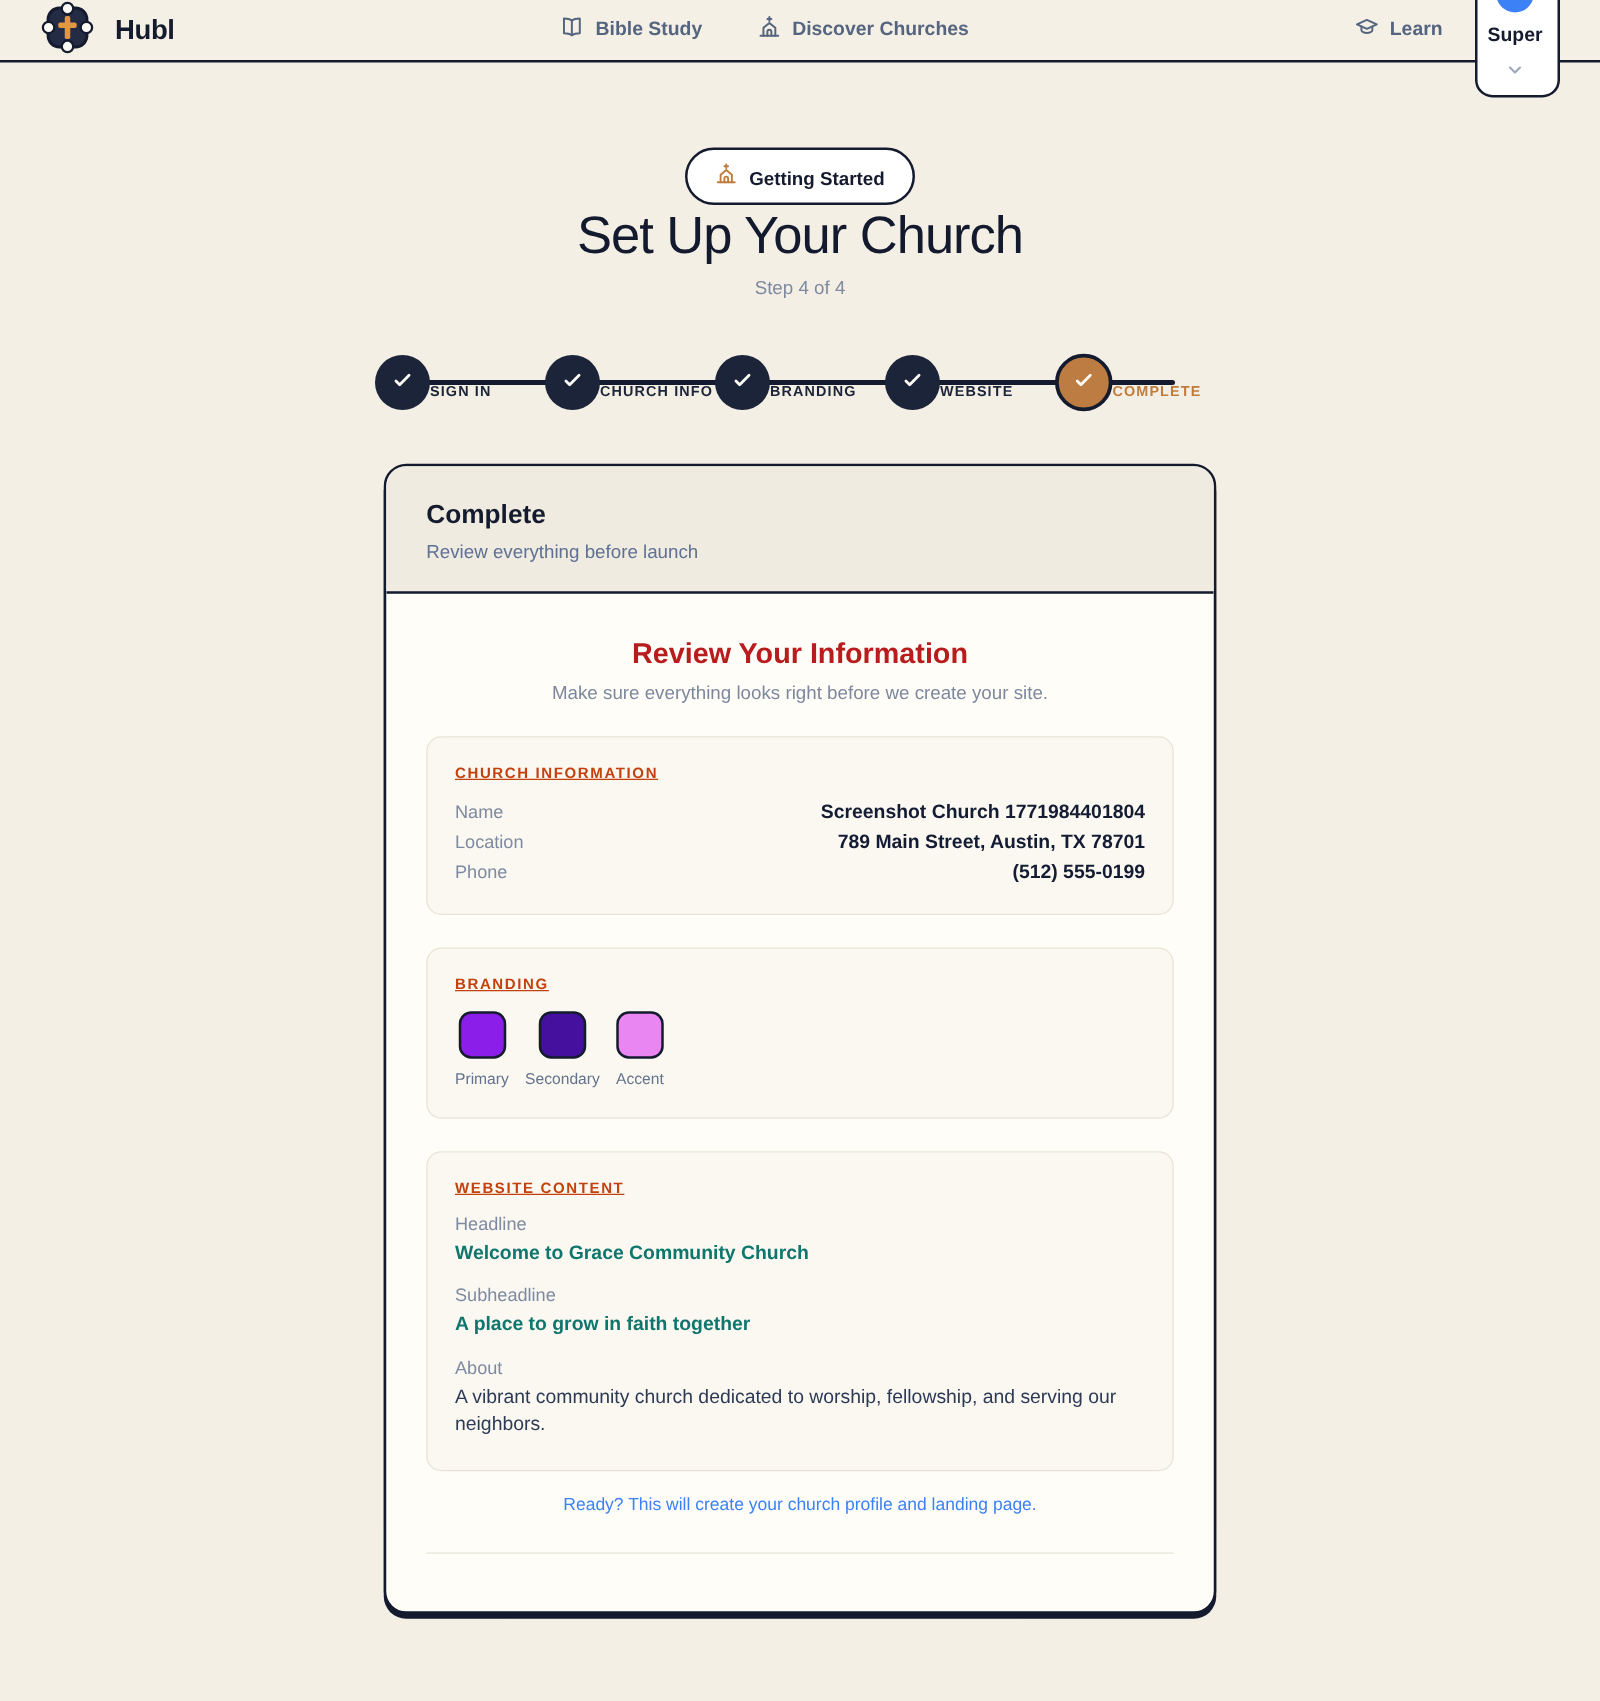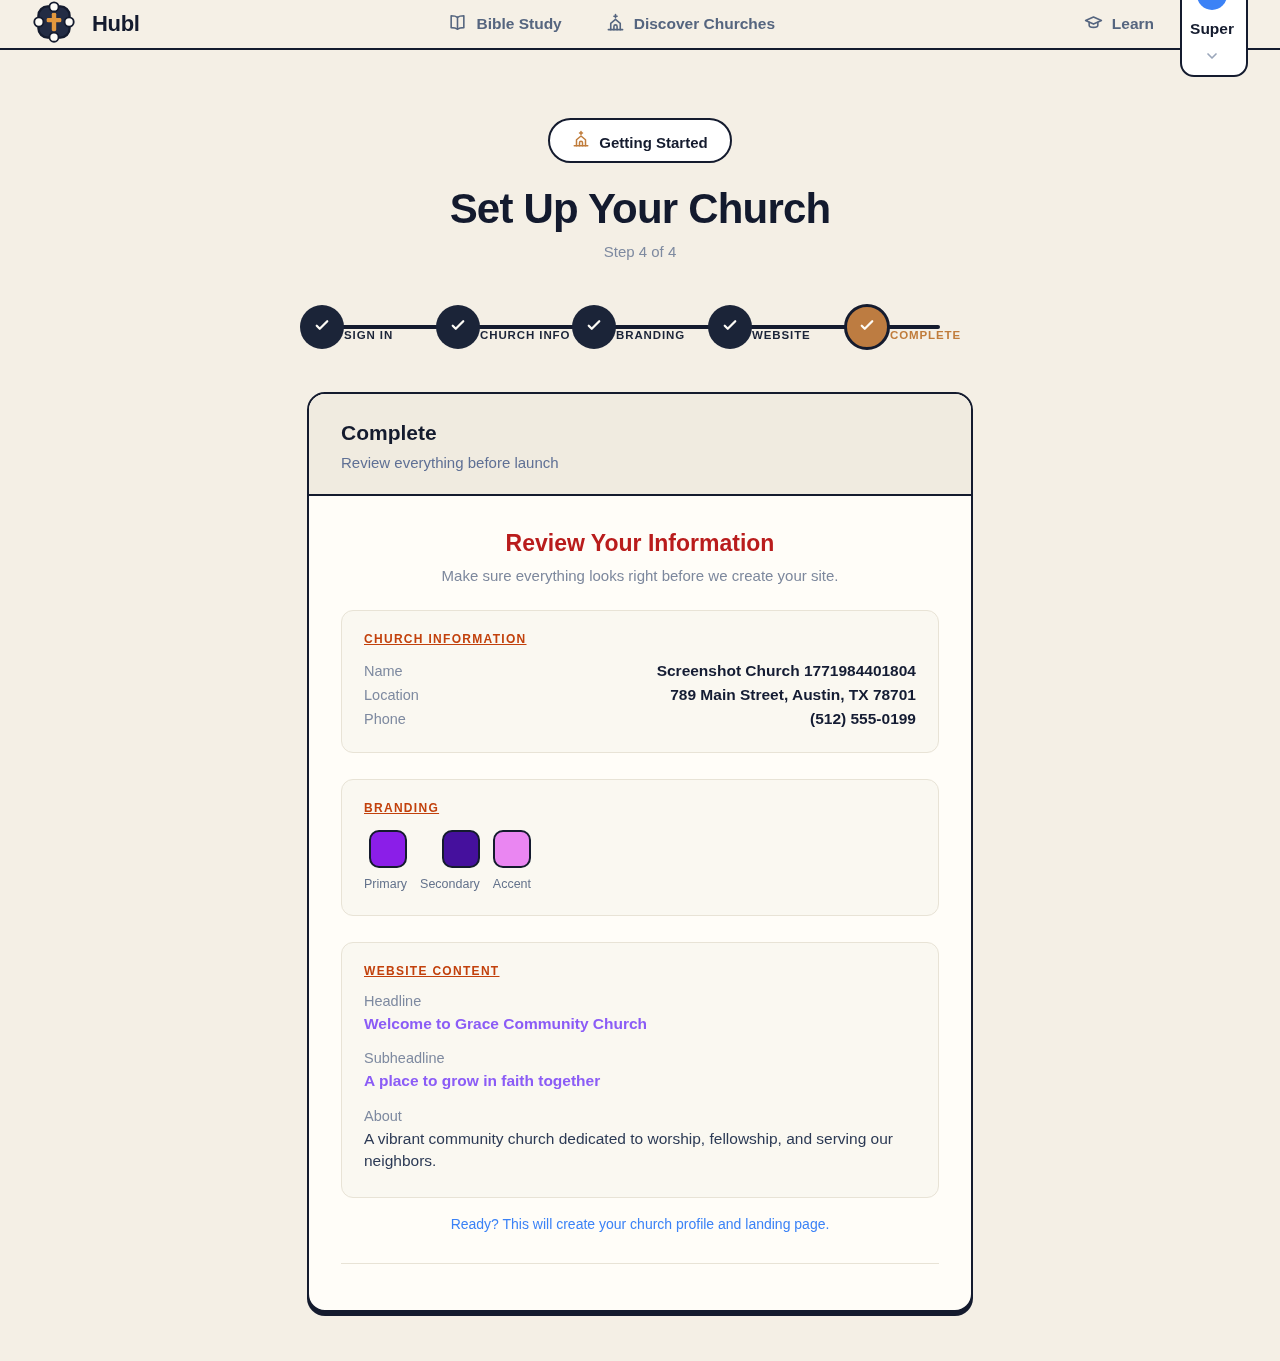--- a/index.html
+++ b/index.html
@@ -38,22 +38,22 @@
   
   .container { width:666px; margin:0 auto; }
   .badge-row { display:flex; justify-content:center; margin-top:68px; }
   .badge {
     display:inline-flex; align-items:flex-end; gap:9px;
     background:#ffffff; border:2px solid #141b2e; border-radius:999px;
     padding:10px 22px; font-size:15px; font-weight:800; color:#141b2e;
   }
   .badge svg { width:18px; height:18px; }
   .page-title {
-    margin-top:22px; text-align:center;
-    font-size:42px; font-weight:700; letter-spacing:-0.8px; color:#131a2e;
+    text-align:center;
+    font-size:42px; font-weight:400; letter-spacing:-0.8px; color:#131a2e;
   }
   .step-indicator { margin-top:10px; text-align:center; font-size:15px; color:#7e8aa0; }
 
   
   .stepper { position:relative; width:680px; margin:44px auto 0; }
   .stepper-track {
     position:absolute; left:40px; right:40px; top:21px; height:4px;
     background:#141b2e; border-radius:4px;
   }
   .steps { position:relative; display:flex; }
@@ -96,30 +96,30 @@
     font-size:12px; font-weight:800; letter-spacing:1.3px; color:#c2410c;
     text-transform:uppercase;
     text-decoration:underline;
   }
   .info-rows { margin-top:16px; display:flex; flex-direction:column; gap:6px; }
   .info-row { display:flex; justify-content:space-between; align-items:baseline; }
   .info-label { font-size:14.5px; color:#7e8aa0; }
   .info-value { font-size:15.5px; font-weight:800; color:#141c33; text-align:right; }
 
   .swatch-row { margin-top:15px; display:flex; gap:13px; }
-  .swatch-item { display:flex; flex-direction:column; align-items:flex-end; }
+  .swatch-item { display:flex; flex-direction:column; align-items:center; }
   .swatch {
     width:38px; height:38px; border:2.5px solid #141b2e; border-radius:10px;
   }
   .swatch-label { margin-top:9px; font-size:12.5px; color:#64738c; }
 
   .field { margin-top:15px; }
   .field:first-of-type { margin-top:14px; }
   .field-label { font-size:14.5px; color:#7e8aa0; }
-  .field-value { margin-top:4px; font-size:15.5px; font-weight:800; color:#8b5cf6; line-height:1.45; }
+  .field-value { margin-top:4px; font-size:15.5px; font-weight:800; color:#0f766e; line-height:1.45; }
   .field.regular .field-value { font-weight:400; color:#2c3a55; }
 
   .ready-note { margin-top:18px; text-align:center; font-size:14px; color:#3b82f6; }
   .footer-divider { margin-top:31px; border-top:1.5px solid #e8e3d6; }
 </style>
 </head>
 <body>
 
 <div class="navbar">
   <div class="brand-group">

